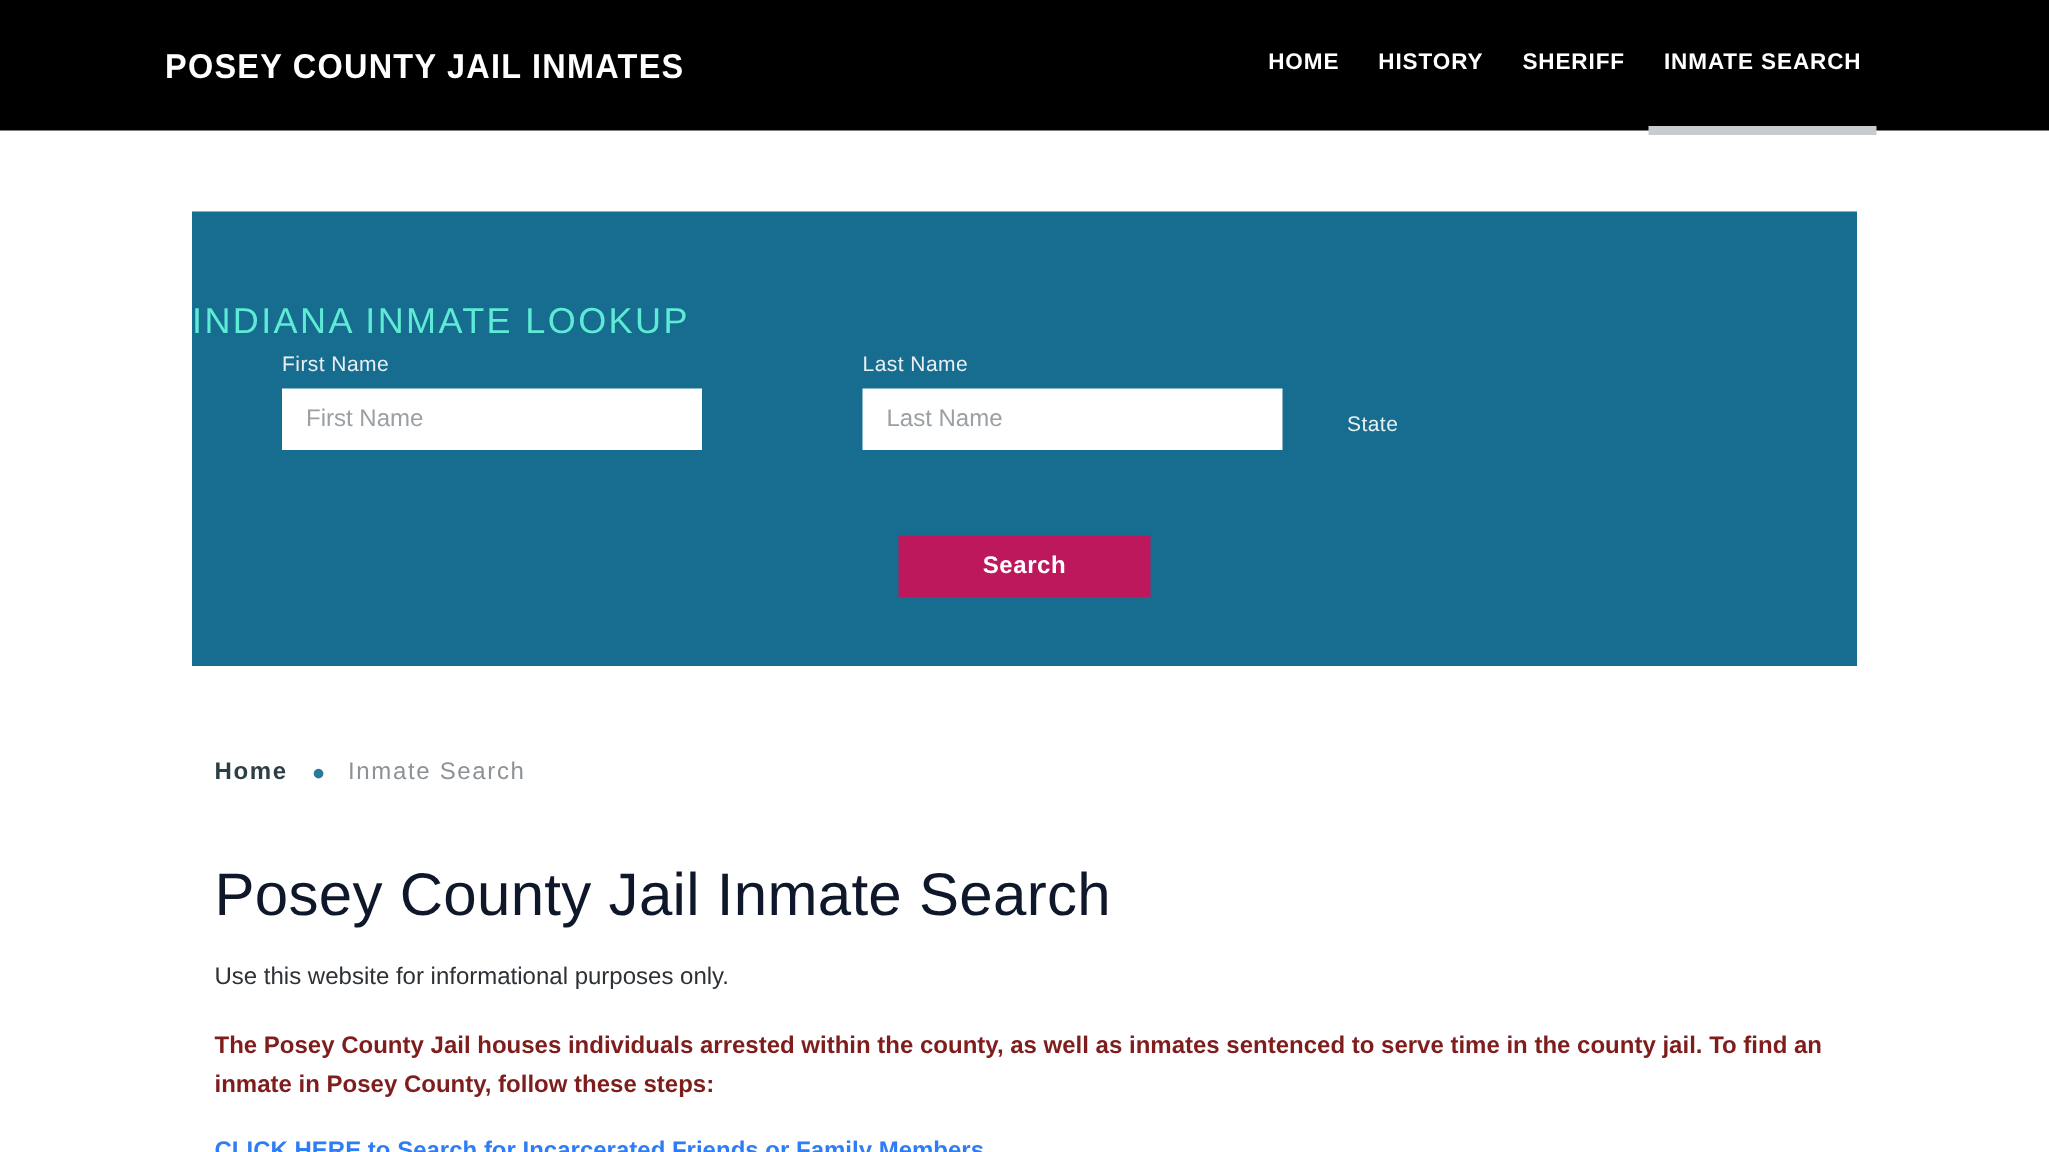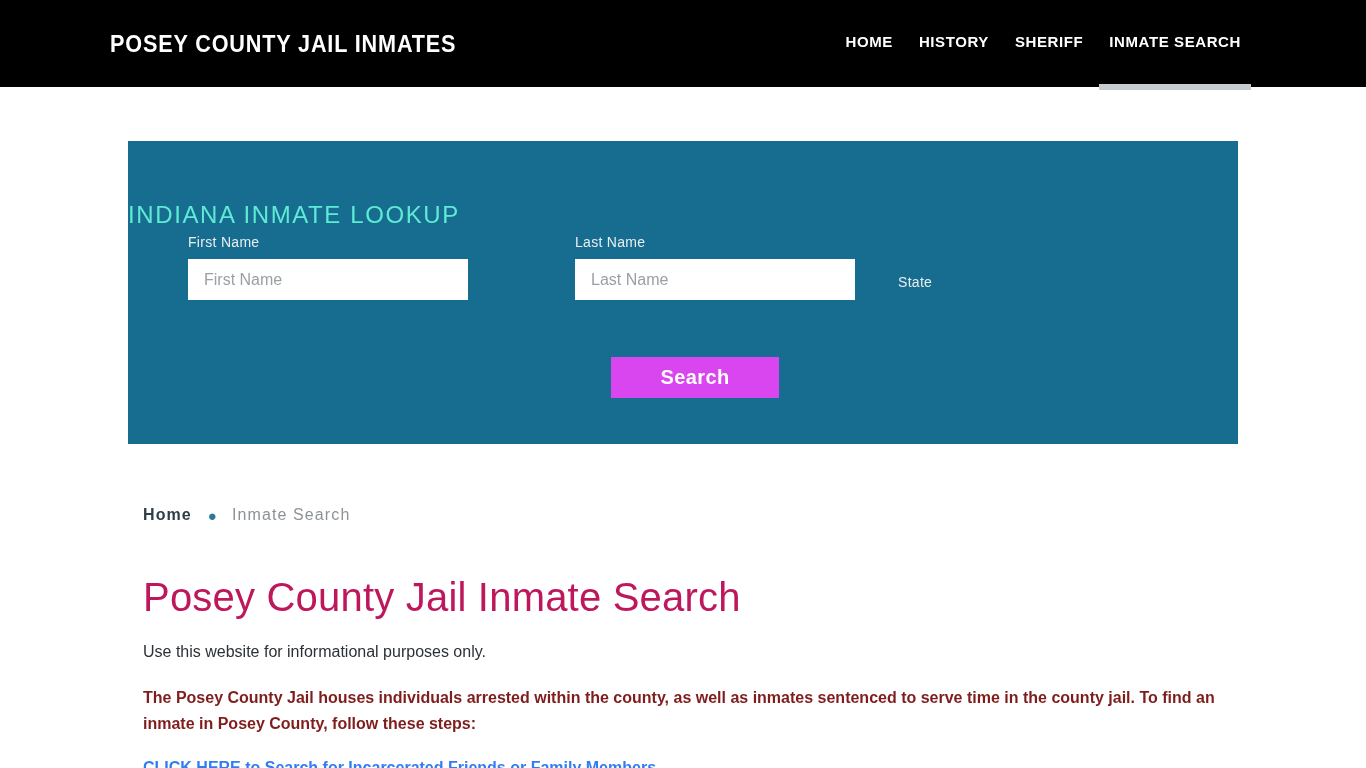--- a/index.html
+++ b/index.html
@@ -136,28 +136,27 @@
     color: #9aa0a4;
     opacity: 1;
   }
   .search-button {
     position: absolute;
     left: 471px;
     top: 216px;
     width: 168px;
     height: 41px;
     border: 0;
-    background: #d946ef;
+    background: #be185d;
     color: #ffffff;
     font-family: "Liberation Sans Narrow", "Liberation Sans", sans-serif;
-    font-size: 20px;
+    font-size: 16px;
     font-weight: bold;
     letter-spacing: 0.4px;
     cursor: pointer;
-    margin-left: 12px;
   }
 
   
   .breadcrumb {
     position: absolute;
     left: 143px;
     top: 506px;
     display: flex;
     align-items: center;
     font-family: "Liberation Sans Narrow", "Liberation Sans", sans-serif;
@@ -185,21 +184,21 @@
     position: absolute;
     left: 143px;
     top: 575px;
     width: 1100px;
   }
   .page-title {
     margin: 0;
     font-family: "Liberation Sans Narrow", "Liberation Sans", sans-serif;
     font-size: 40px;
     font-weight: normal;
-    color: #be185d;
+    color: #0f172a;
     letter-spacing: 0.2px;
     line-height: 1.1;
   }
   .lead {
     margin: 22px 0 0 0;
     font-family: "Liberation Sans Narrow", "Liberation Sans", sans-serif;
     font-size: 16px;
     font-weight: normal;
     color: #2c3136;
     line-height: 1.4;

